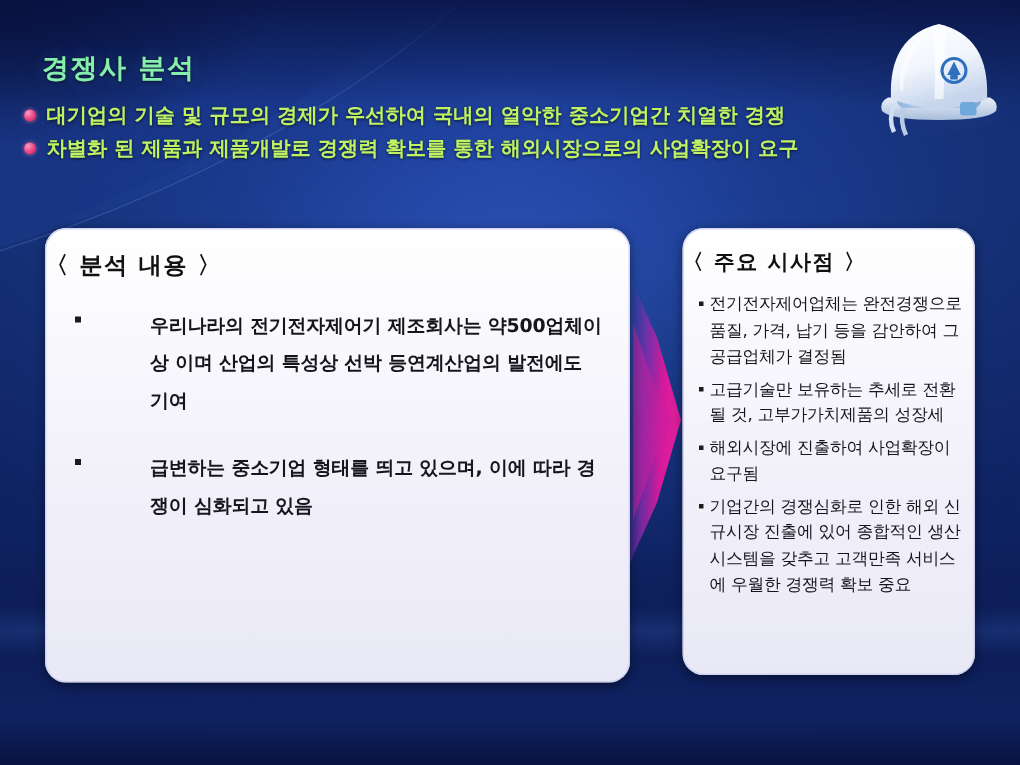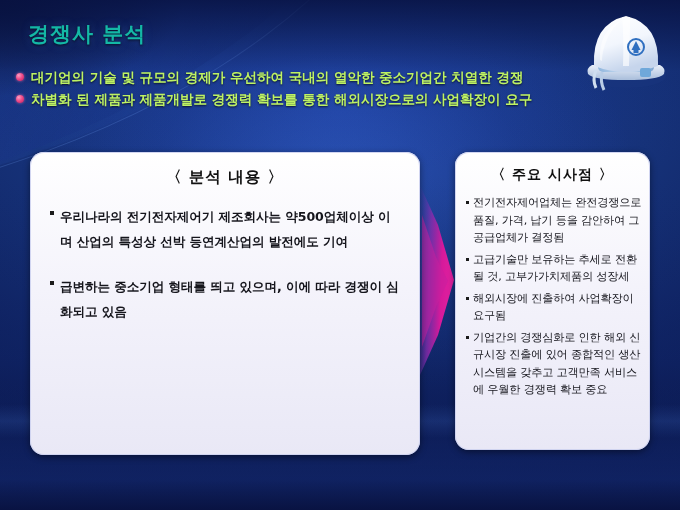--- a/index.html
+++ b/index.html
@@ -99,24 +99,24 @@
     top: 0;
     width: 230px;
     height: 120px;
     background: radial-gradient(ellipse 100% 100% at 0% 0%, rgba(6,12,44,0.85) 0%, rgba(8,16,54,0.35) 55%, rgba(10,20,62,0) 80%);
   }
 
   
   .title {
     position: absolute;
     left: 28px;
-    top: 20px;
-    font-size: 21px;
+    top: 33px;
+    font-size: 18px;
     font-weight: bold;
-    color: #14b8a6;
+    color: #86efac;
     letter-spacing: 1px;
     text-shadow: 0 1px 3px rgba(0,0,0,0.75), 0 0 10px rgba(80,140,255,0.35);
     white-space: nowrap;
   }
 
   
   .head-bullets {
     position: absolute;
     left: 16px;
     top: 68px;
@@ -168,21 +168,21 @@
     width: 390px;
     height: 303px;
   }
   .panel-right {
     left: 455px;
     top: 152px;
     width: 195px;
     height: 298px;
   }
   .panel-title {
-    text-align: center;
+    text-align: left;
     font-weight: bold;
     color: #111;
     letter-spacing: 1px;
   }
   .panel-left .panel-title {
     font-size: 15.5px;
     padding-top: 15px;
   }
   .panel-right .panel-title {
     font-size: 14px;
@@ -204,20 +204,21 @@
     background: #1b1b1b;
     margin-top: 7px;
     margin-right: 6px;
   }
   .item-l-text {
     font-size: 12.6px;
     font-weight: bold;
     color: #15151c;
     line-height: 25px;
     letter-spacing: -0.1px;
+    margin-left: 40px;
   }
 
   .items-right {
     padding: 10px 8px 0 11px;
   }
   .item-r {
     display: flex;
     align-items: flex-start;
     margin-bottom: 4px;
   }

